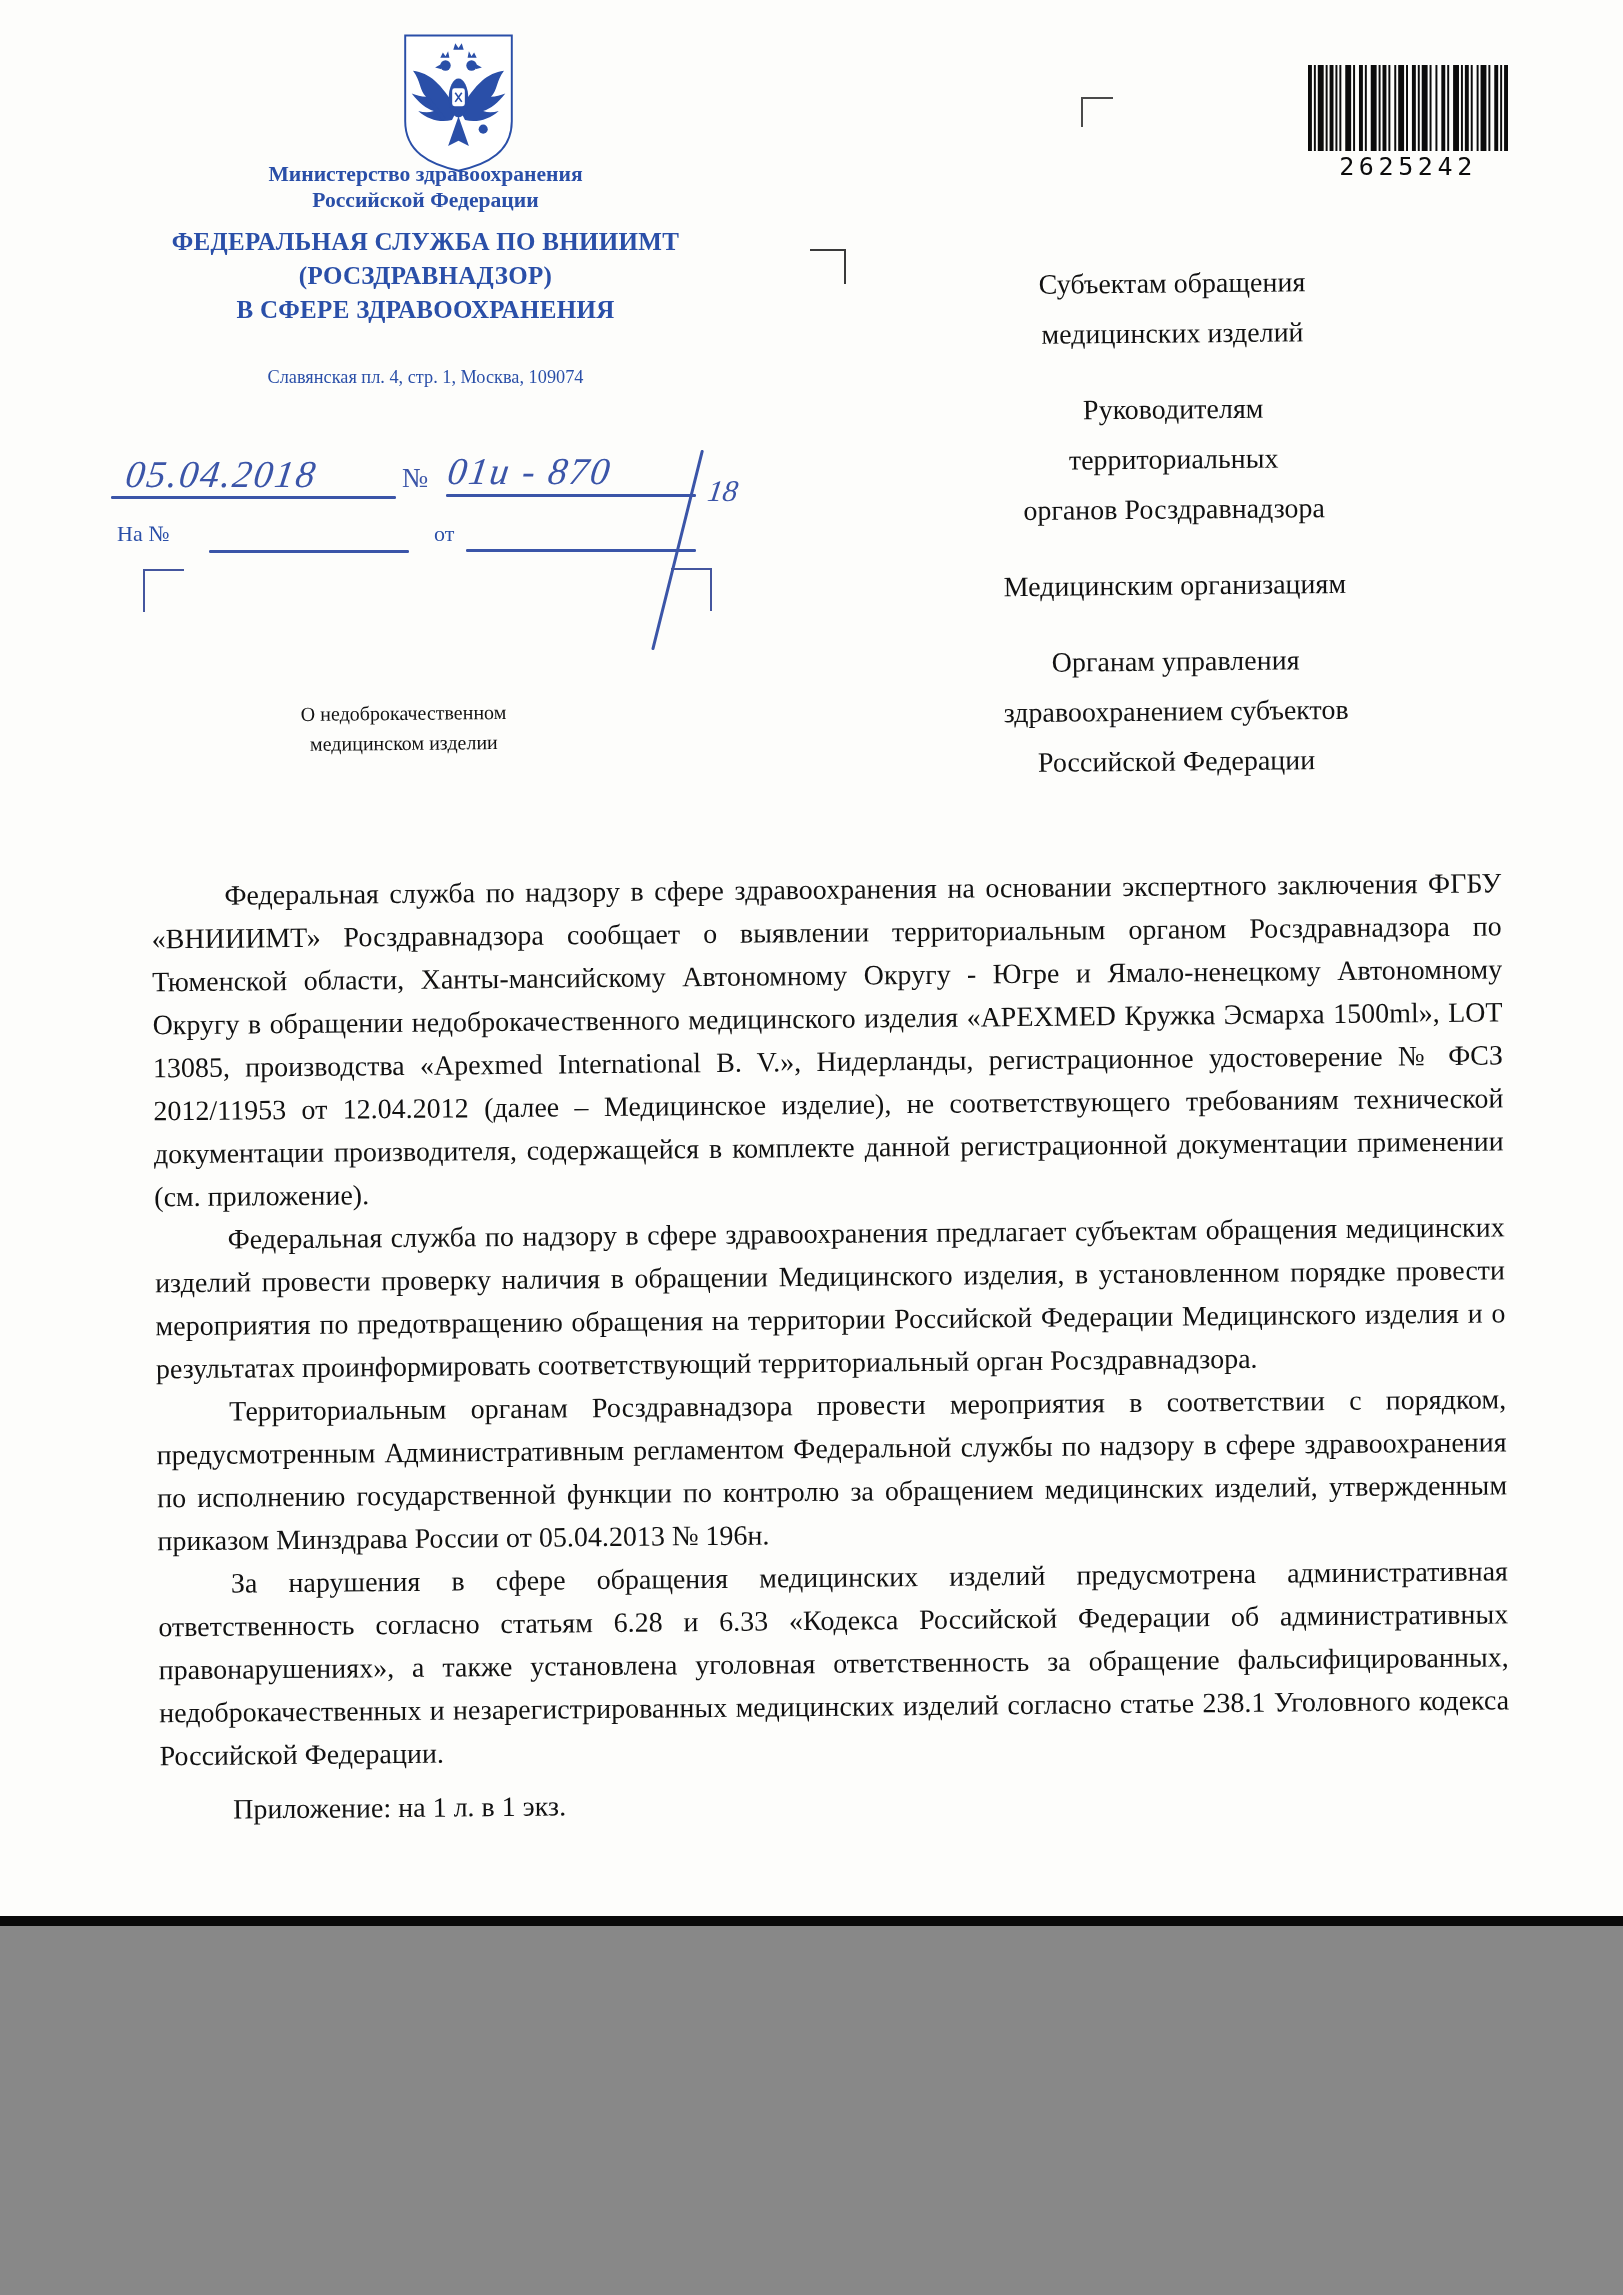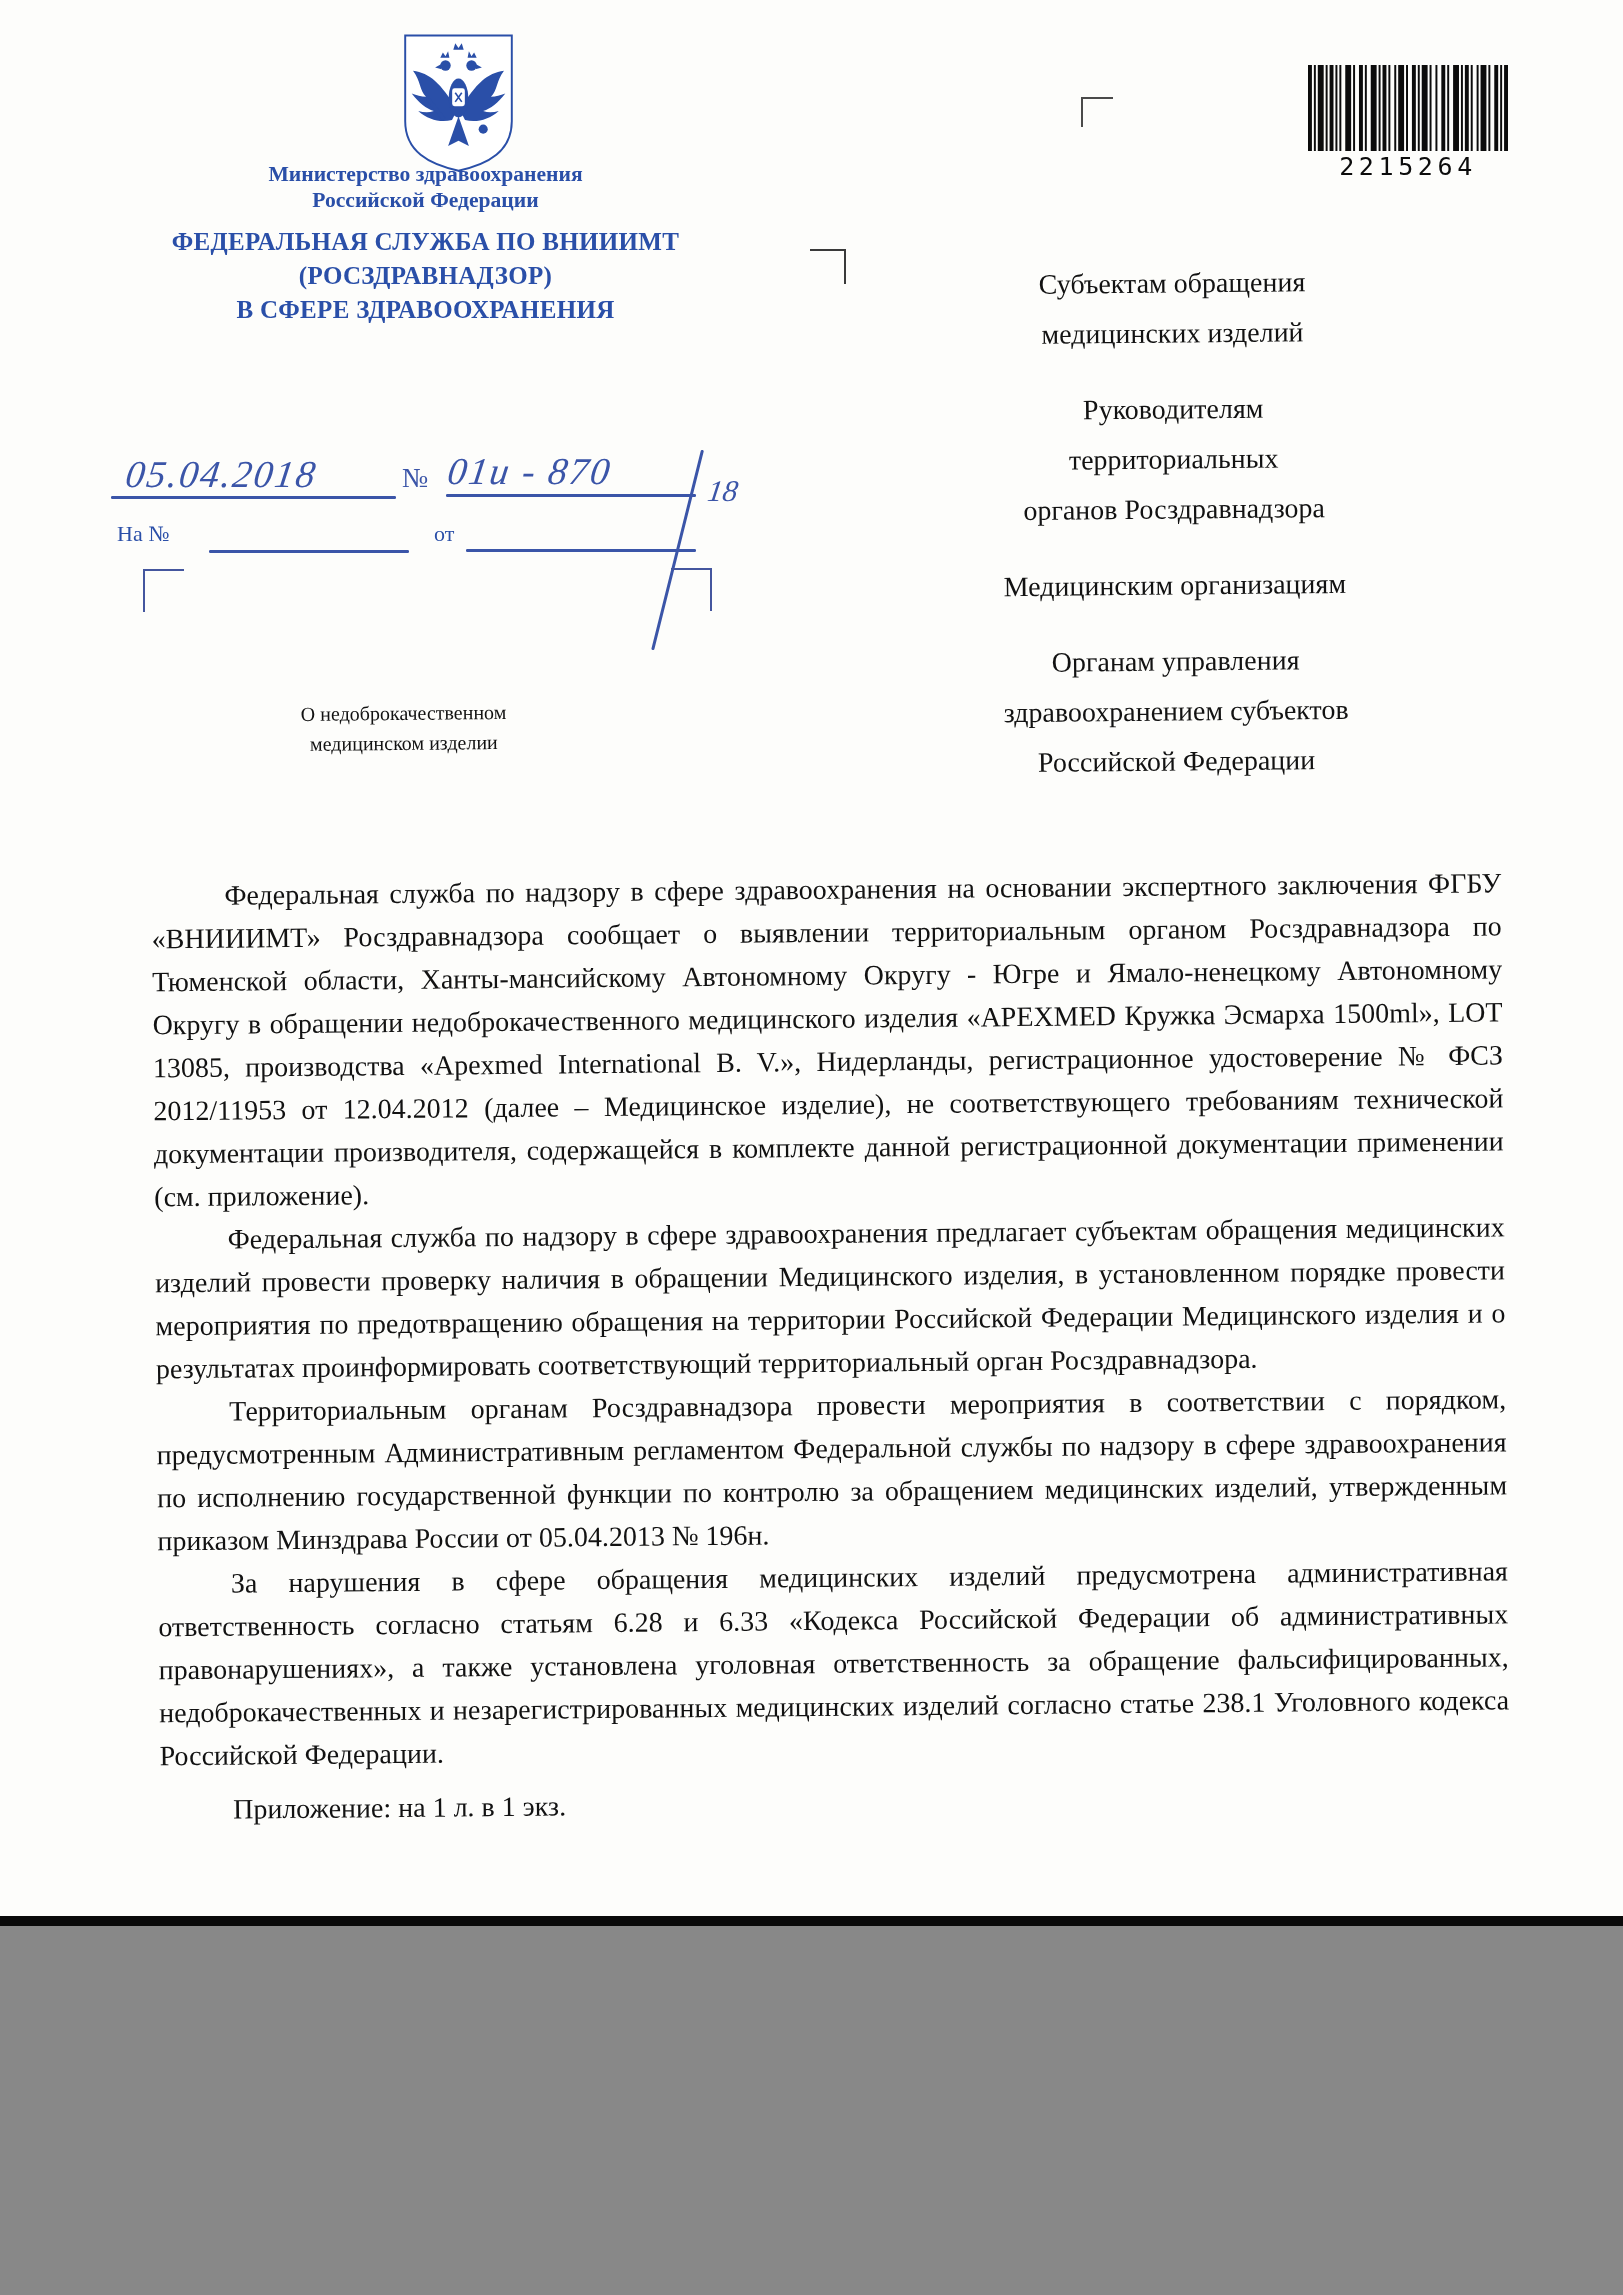--- a/index.html
+++ b/index.html
@@ -83,28 +83,29 @@
     <div class="ministry">
       <div>Министерство здравоохранения</div>
       <div>Российской Федерации</div>
     </div>
     <div class="service">
       <div>ФЕДЕРАЛЬНАЯ СЛУЖБА ПО ВНИИИМТ</div>
       <div>(РОСЗДРАВНАДЗОР)</div>
       <div>В СФЕРЕ ЗДРАВООХРАНЕНИЯ</div>
     </div>
     <div class="lh-address">
+      <div>Славянская пл. 4, стр. 1, Москва, 109074</div>
     </div>
   </div>
 
   <div class="barcode-wrap">
     <svg viewBox="0 0 306 130" preserveAspectRatio="none" aria-hidden="true">
       <path fill="#0c0c0c" d="M0 0h6v130H0z M9 0h3v130H9z M15 0h9v130h-9z M27 0h3v130h-3z M33 0h6v130h-6z M42 0h3v130h-3z M48 0h3v130h-3z M57 0h9v130h-9z M69 0h3v130h-3z M78 0h6v130h-6z M87 0h3v130h-3z M96 0h9v130h-9z M108 0h3v130h-3z M114 0h6v130h-6z M123 0h3v130h-3z M132 0h3v130h-3z M138 0h9v130h-9z M150 0h3v130h-3z M159 0h6v130h-6z M168 0h3v130h-3z M174 0h9v130h-9z M186 0h3v130h-3z M195 0h3v130h-3z M204 0h6v130h-6z M213 0h3v130h-3z M222 0h9v130h-9z M234 0h3v130h-3z M240 0h6v130h-6z M249 0h3v130h-3z M258 0h3v130h-3z M264 0h9v130h-9z M276 0h3v130h-3z M285 0h6v130h-6z M294 0h3v130h-3z M300 0h6v130h-6z"></path>
     </svg>
-    <div class="barcode-number">2215264</div>
+    <div class="barcode-number">2625242</div>
   </div>
 
   <span class="hand hand-date">05.04.2018</span>
   <span class="hand hand-no-sign">№</span>
   <span class="hand hand-number">01и - 870</span>
   <span class="hand hand-suffix">18</span>
   <div class="ink-line u1"></div>
   <div class="ink-line u2"></div>
   <div class="slash"></div>
 

